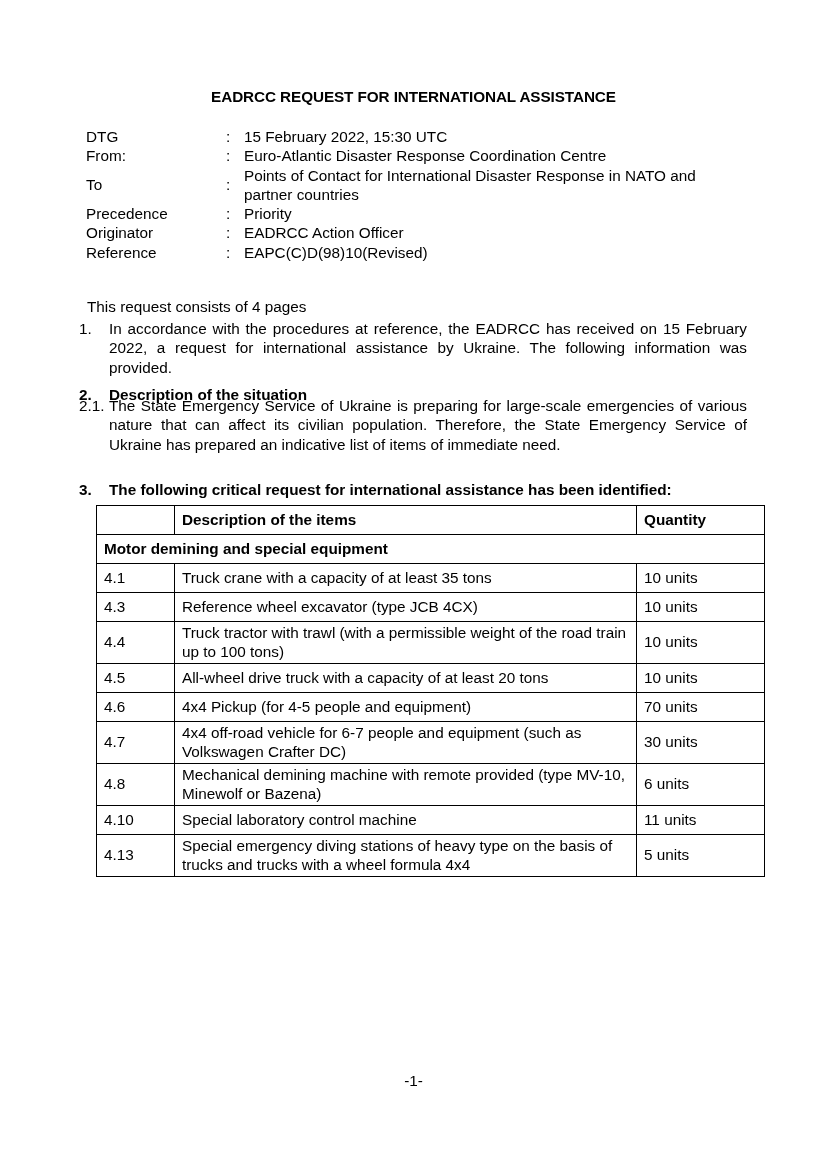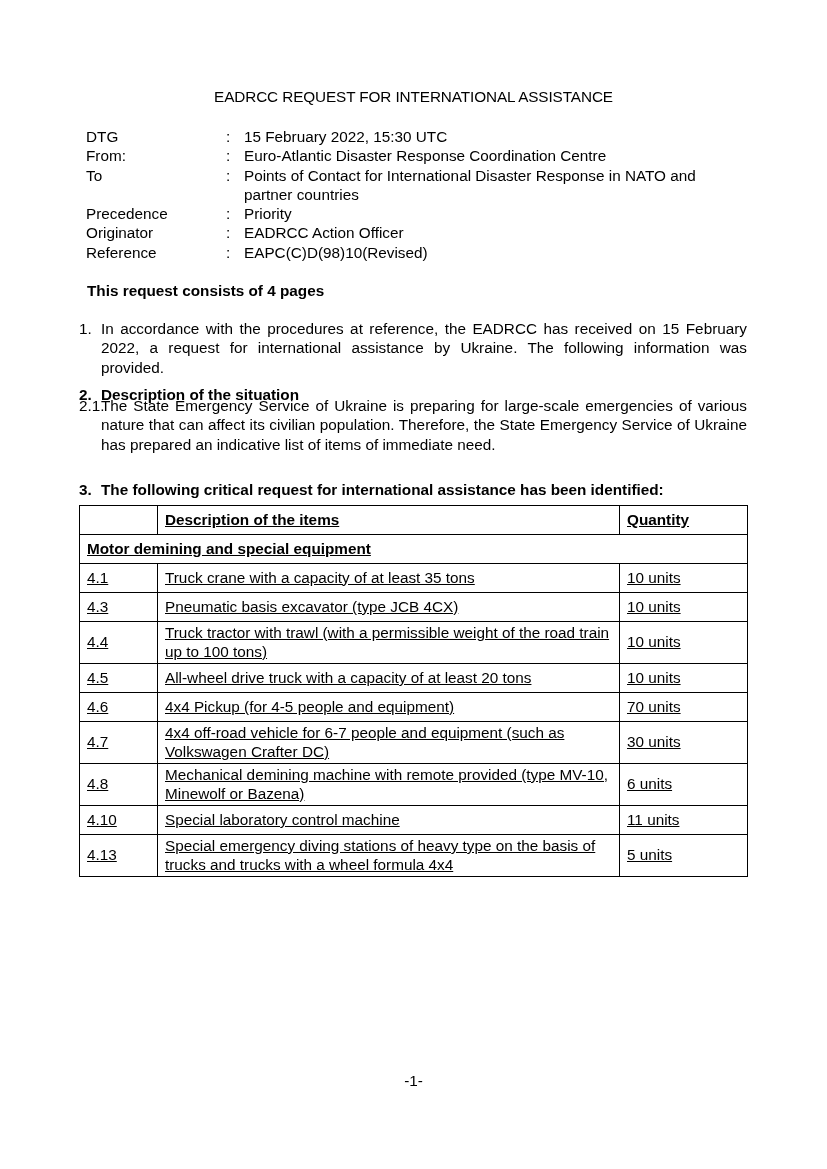--- a/index.html
+++ b/index.html
@@ -2,39 +2,39 @@
 <html><head>
 <meta charset="utf-8">
 <style>
   html, body { margin: 0; padding: 0; background: #ffffff; }
   body {
     width: 827px; height: 1169px; position: relative; overflow: hidden;
     font-family: "Liberation Sans", sans-serif; color: #000; font-size: 15.3px;
   }
   .title {
     position: absolute; top: 88px; left: 0; width: 827px; text-align: center;
-    font-weight: normal; font-size: 15.3px; letter-spacing: -0.1px;
+    font-weight: bold; font-size: 15.3px; letter-spacing: -0.1px;
   }
   .meta { position: absolute; top: 127px; left: 86px; width: 680px; }
-  .meta-row { display: flex; line-height: 19.3px; }
+  .meta-row { display: flex; line-height: 19.3px; align-items: center; }
   .meta-label { width: 140px; }
   .meta-colon { width: 18px; }
   .meta-value { width: 500px; }
-  .pages { position: absolute; top: 281px; left: 87px; line-height: 19px; font-weight: bold; }
+  .pages { position: absolute; top: 297px; left: 87px; line-height: 19px; }
   .para { position: absolute; left: 79px; width: 668px; line-height: 19.3px; text-align: justify; }
   .para .num { position: absolute; left: 0; top: 0; }
-  .para .body { margin-left: 22px; }
+  .para .body { margin-left: 30px; }
   .p1 { top: 319px; }
   .p2 { top: 385px; font-weight: bold; }
   .p21 { top: 396px; }
   .p21 .body { }
   .p3 { top: 480px; font-weight: bold; }
   table {
-    position: absolute; top: 505px; left: 79px; width: 669px;
-    border-collapse: collapse; font-size: 15.3px; text-decoration: underline;
+    position: absolute; top: 505px; left: 96px; width: 669px;
+    border-collapse: collapse; font-size: 15.3px;
   }
   td, th { border: 1.5px solid #000; padding: 2px 7px; vertical-align: middle; text-align: left; line-height: 18.5px; }
   th { font-weight: bold; height: 24px; }
   td { height: 24px; }
   .col-num { width: 63px; }
   .col-qty { width: 113px; }
   .section-row td { font-weight: bold; }
   .footer { position: absolute; top: 1072px; left: 0; width: 827px; text-align: center; }
 </style>
 </head>
@@ -106,21 +106,21 @@
     <tr class="section-row">
       <td colspan="3">Motor demining and special equipment</td>
     </tr>
   <tr>
         <td>4.1</td>
         <td>Truck crane with a capacity of at least 35 tons</td>
         <td>10 units</td>
       </tr>
       <tr>
         <td>4.3</td>
-        <td>Pneumatic basis excavator (type JCB 4CX)</td>
+        <td>Reference wheel excavator (type JCB 4CX)</td>
         <td>10 units</td>
       </tr>
       <tr>
         <td>4.4</td>
         <td>Truck tractor with trawl (with a permissible weight of the road train up to 100 tons)</td>
         <td>10 units</td>
       </tr>
       <tr>
         <td>4.5</td>
         <td>All-wheel drive truck with a capacity of at least 20 tons</td>

